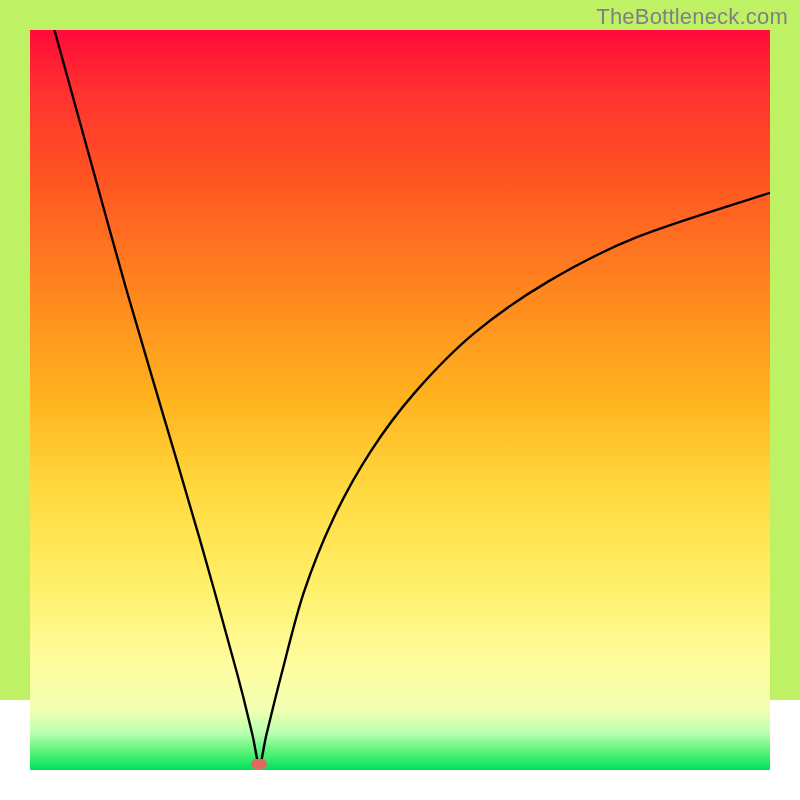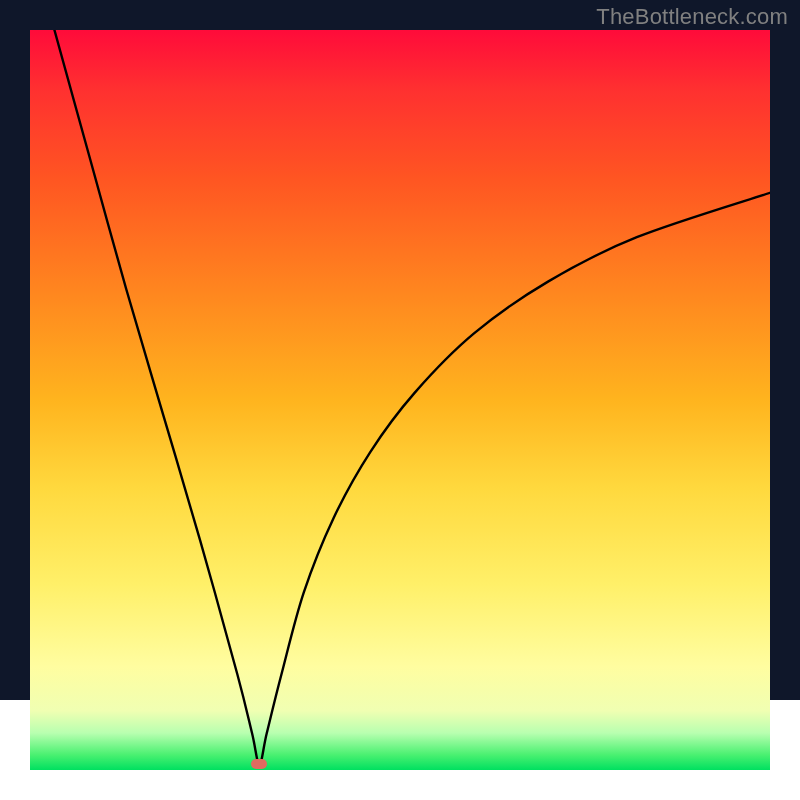--- a/index.html
+++ b/index.html
@@ -1,20 +1,20 @@
 <!DOCTYPE html>
 <html><head>
 <meta charset="utf-8">
 <style>
   * { margin: 0; padding: 0; box-sizing: border-box; }
   html, body { width: 800px; height: 800px; overflow: hidden; }
   .frame {
     width: 800px;
     height: 700px;
-    background: #0f172a;
+    background: #bef264;
     position: relative;
   }
   .watermark {
     position: absolute;
     top: 4px;
     right: 12px;
     color: #808080;
     font-family: Arial, Helvetica, sans-serif;
     font-size: 22px;
     letter-spacing: 0.2px;

